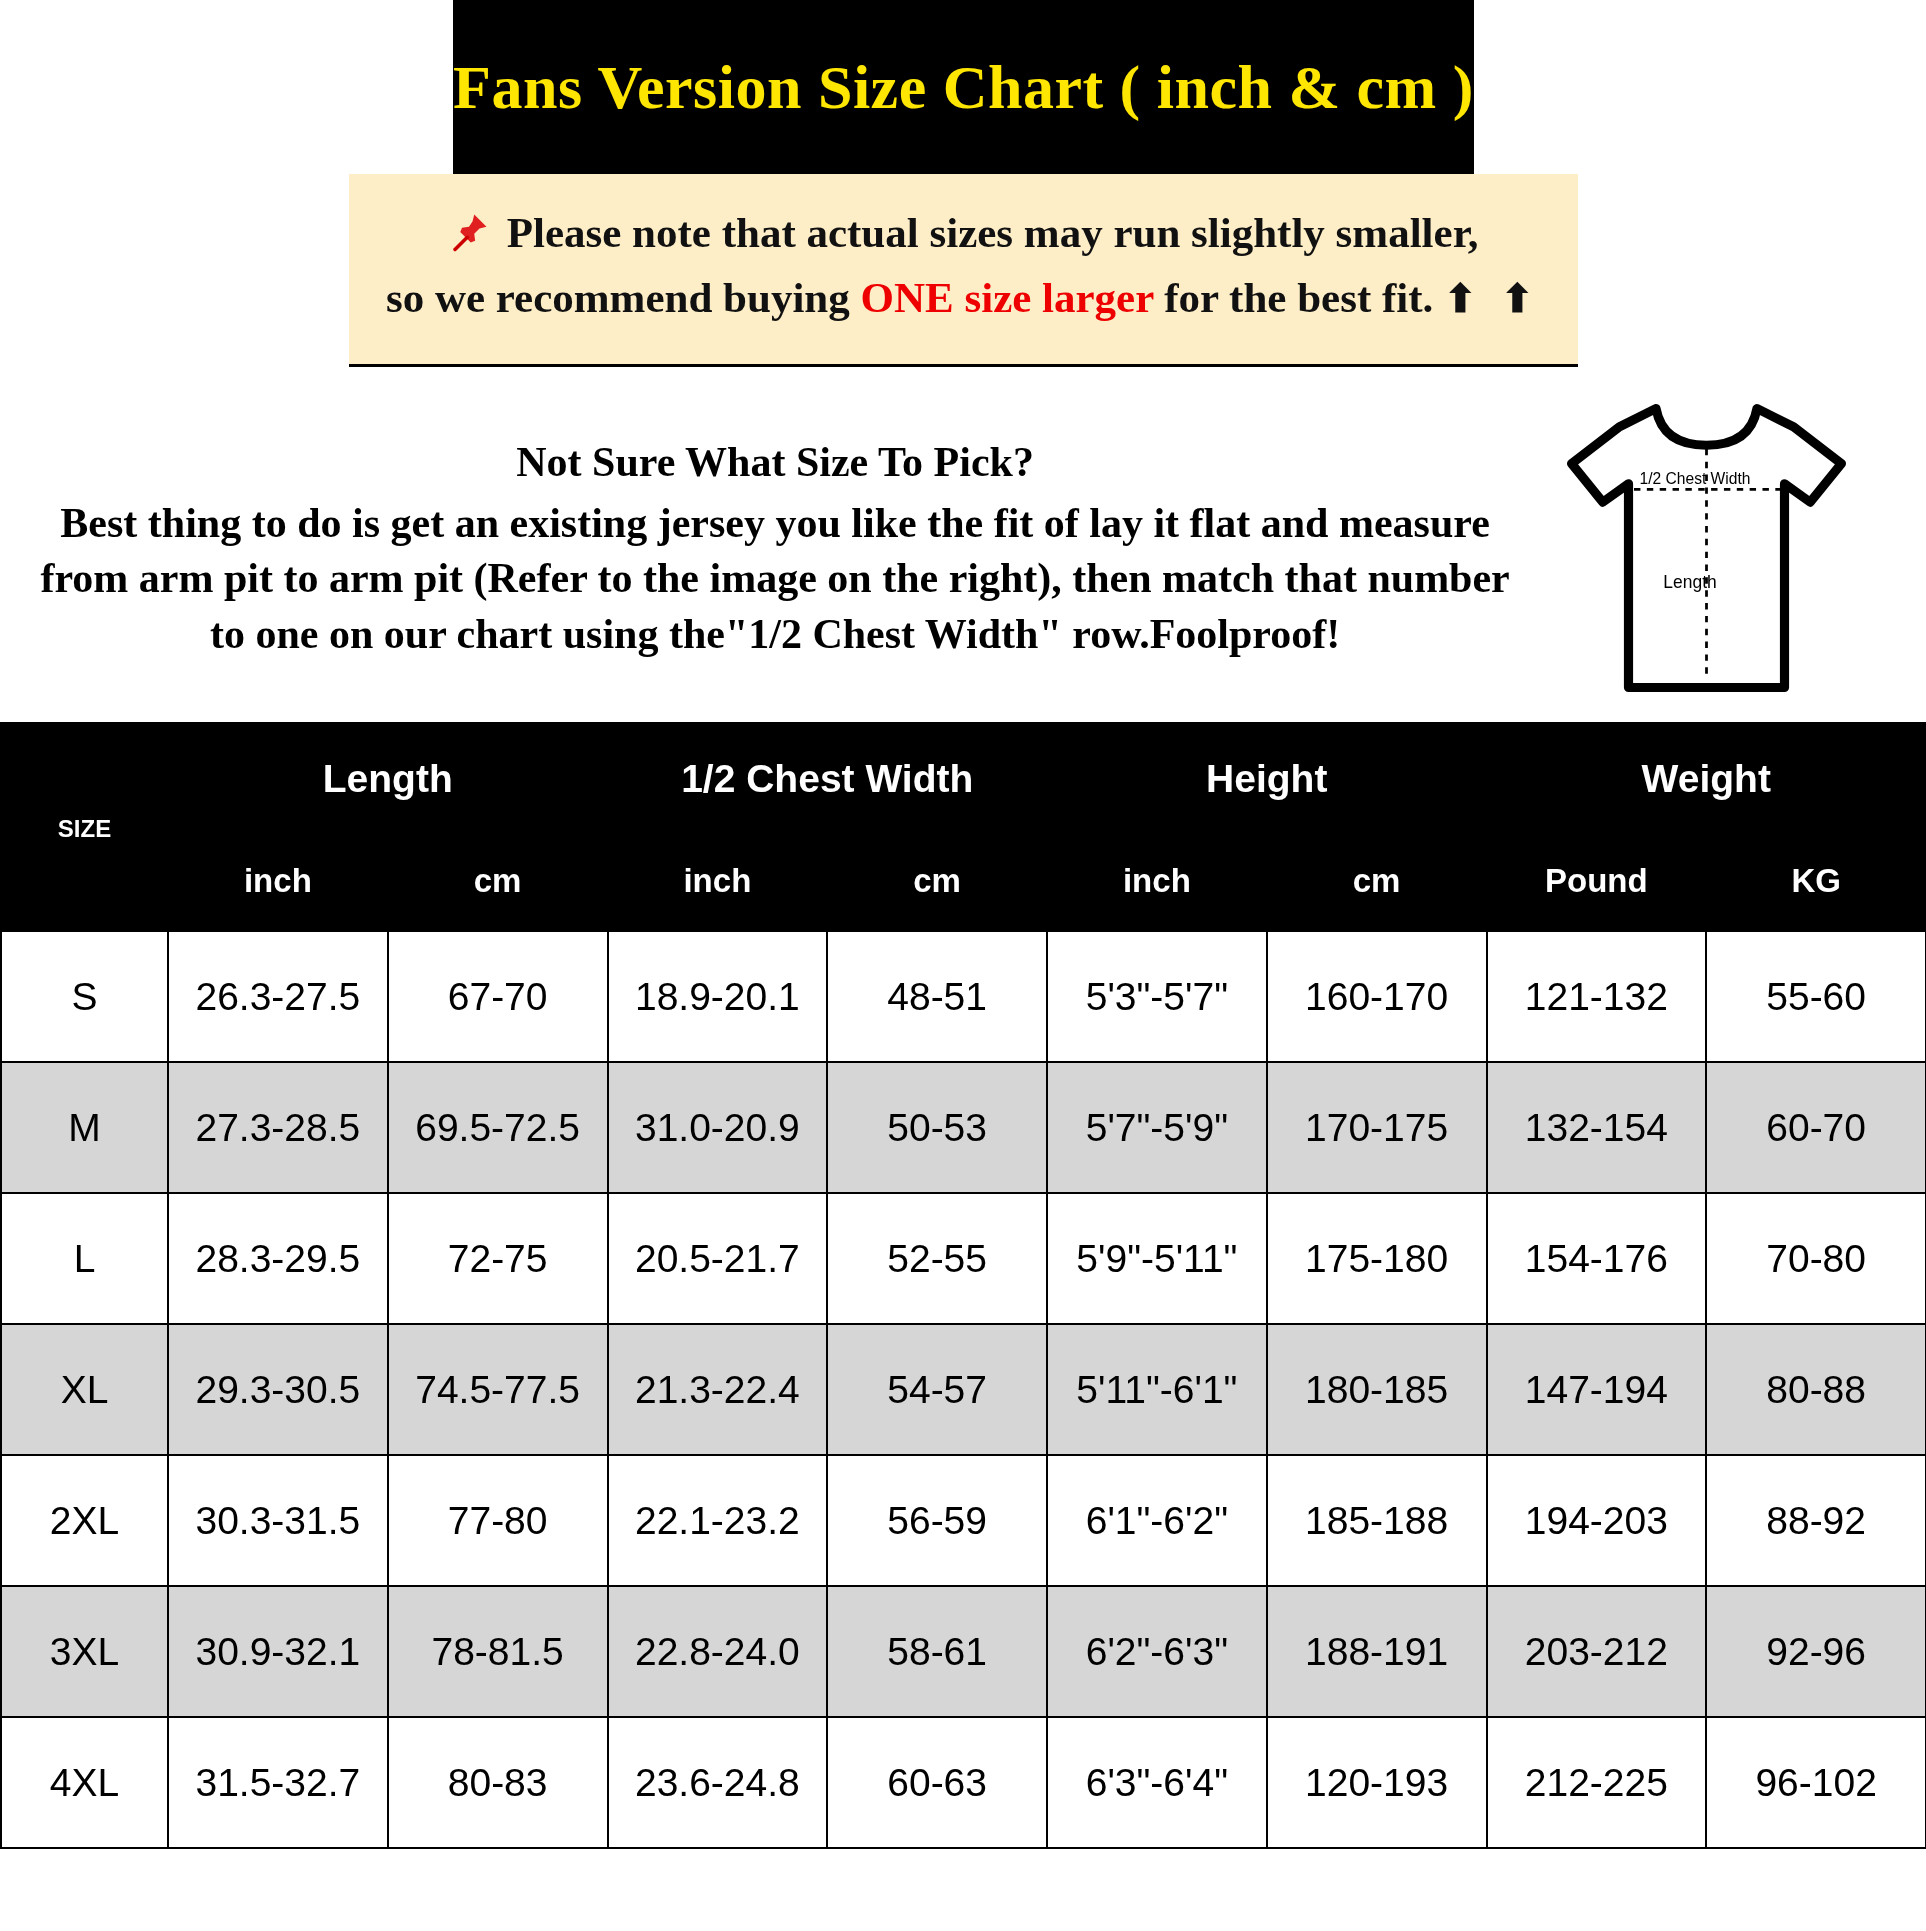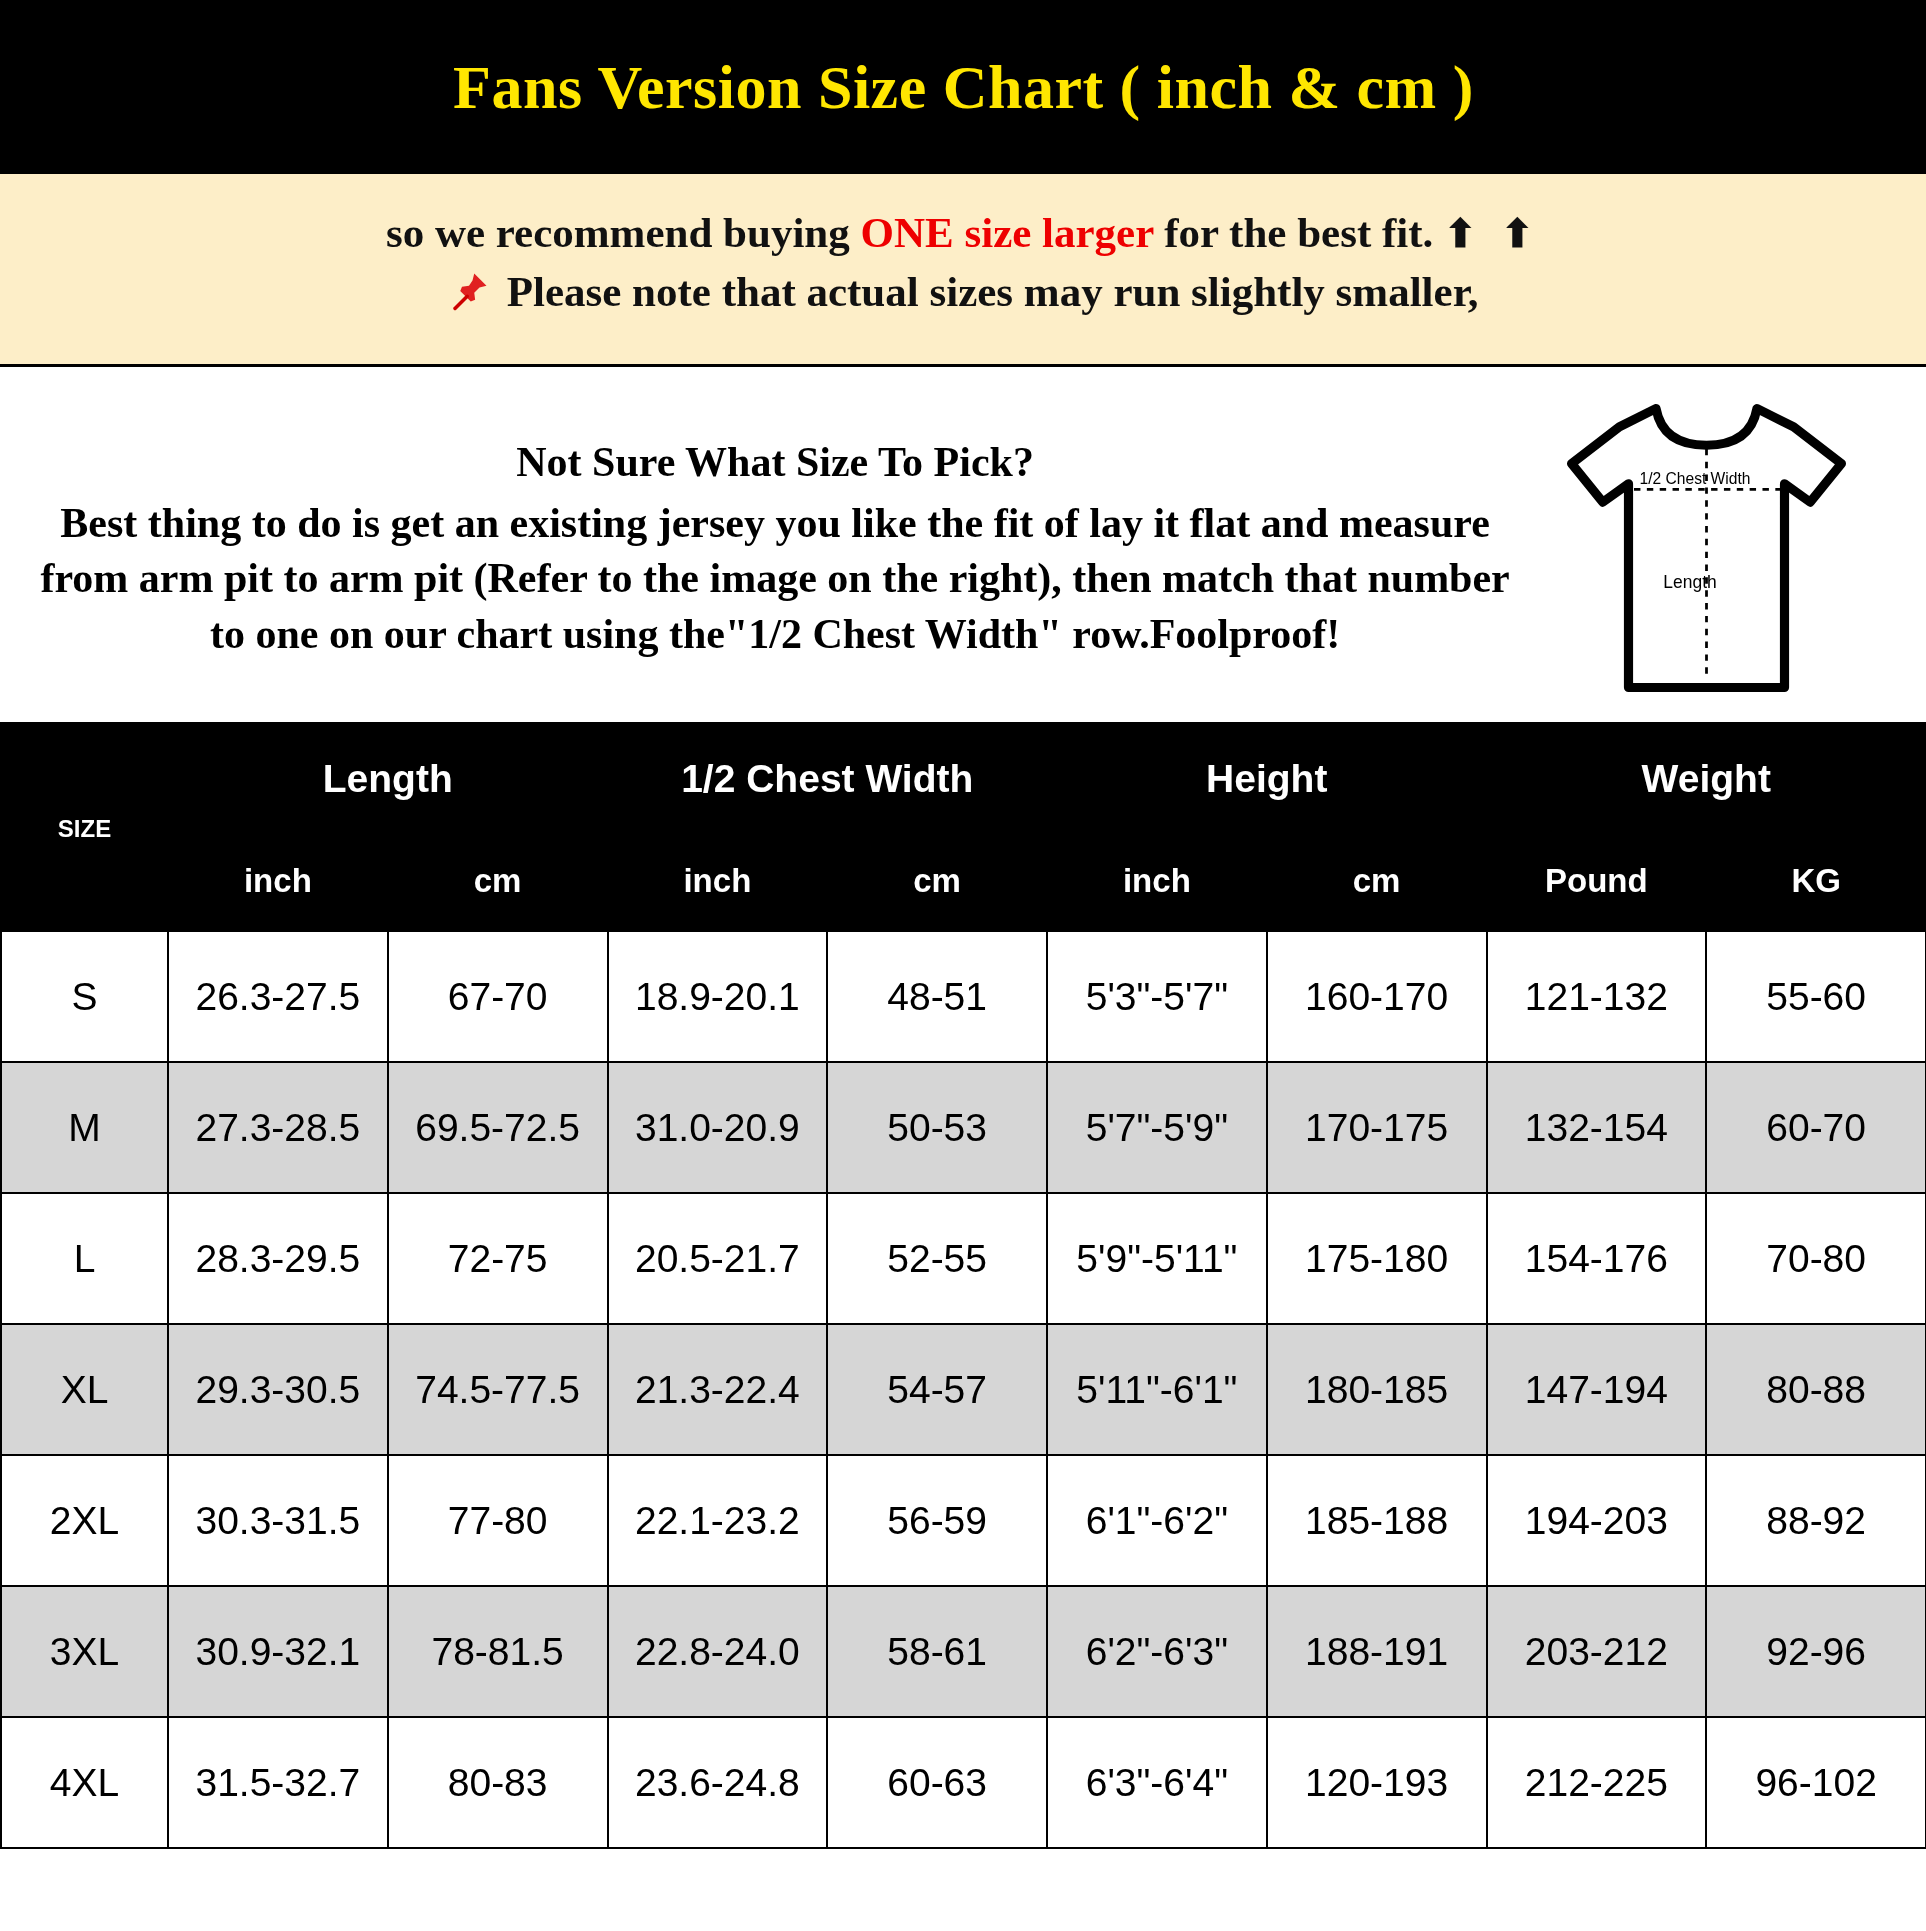--- a/index.html
+++ b/index.html
@@ -12,20 +12,21 @@
     font-family: "Liberation Sans", sans-serif;
     color: #000000;
   }
   .page {
     width: 1927px;
     min-height: 1931px;
     box-sizing: border-box;
     background: #ffffff;
     display: flex;
     flex-direction: column;
+    align-items: center;
   }
 
   
   .title-bar {
     background: #000000;
     height: 174px;
     display: flex;
     align-items: center;
     justify-content: center;
   }
@@ -137,32 +138,32 @@
 </head>
 <body>
 
 <div class="page">
 
   <div class="title-bar">
     <div class="title">Fans Version Size Chart ( inch &amp; cm )</div>
   </div>
 
   <div class="note-band">
-    <div class="note-line">
-      <span>so we recommend buying </span><span class="red-emph">ONE size larger</span><span> for the best fit.</span>
-      <span class="arrows">⬆ ⬆</span>
-    </div>
     <div class="note-line">
       <span class="pin-icon">
         <svg width="42" height="42" viewBox="0 0 48 48" xmlns="http://www.w3.org/2000/svg">
           <path d="M30 4 L44 18 L36 20 L30 26 L31 34 L26 36 L14 24 L16 19 L24 18 L28 12 Z" fill="#e02020"></path>
           <path d="M22 30 L8 44" stroke="#c00" stroke-width="4" stroke-linecap="round"></path>
         </svg>
       </span>
       <span>Please note that actual sizes may run slightly smaller,</span>
+    </div>
+    <div class="note-line">
+      <span>so we recommend buying </span><span class="red-emph">ONE size larger</span><span> for the best fit.</span>
+      <span class="arrows">⬆ ⬆</span>
     </div>
   </div>
 
   <div class="advice">
     <div class="advice-text">
       <span class="lead">Not Sure What Size To Pick?</span>
       <span>Best thing to do is get an existing jersey you like the fit of lay it flat and measure from arm pit to arm pit (Refer to the image on the right), then match that number to one on our chart using the"1/2 Chest Width" row.Foolproof!</span>
     </div>
     <div class="tee-wrap">
       <svg width="303" height="312" viewBox="0 0 330 340" xmlns="http://www.w3.org/2000/svg">

